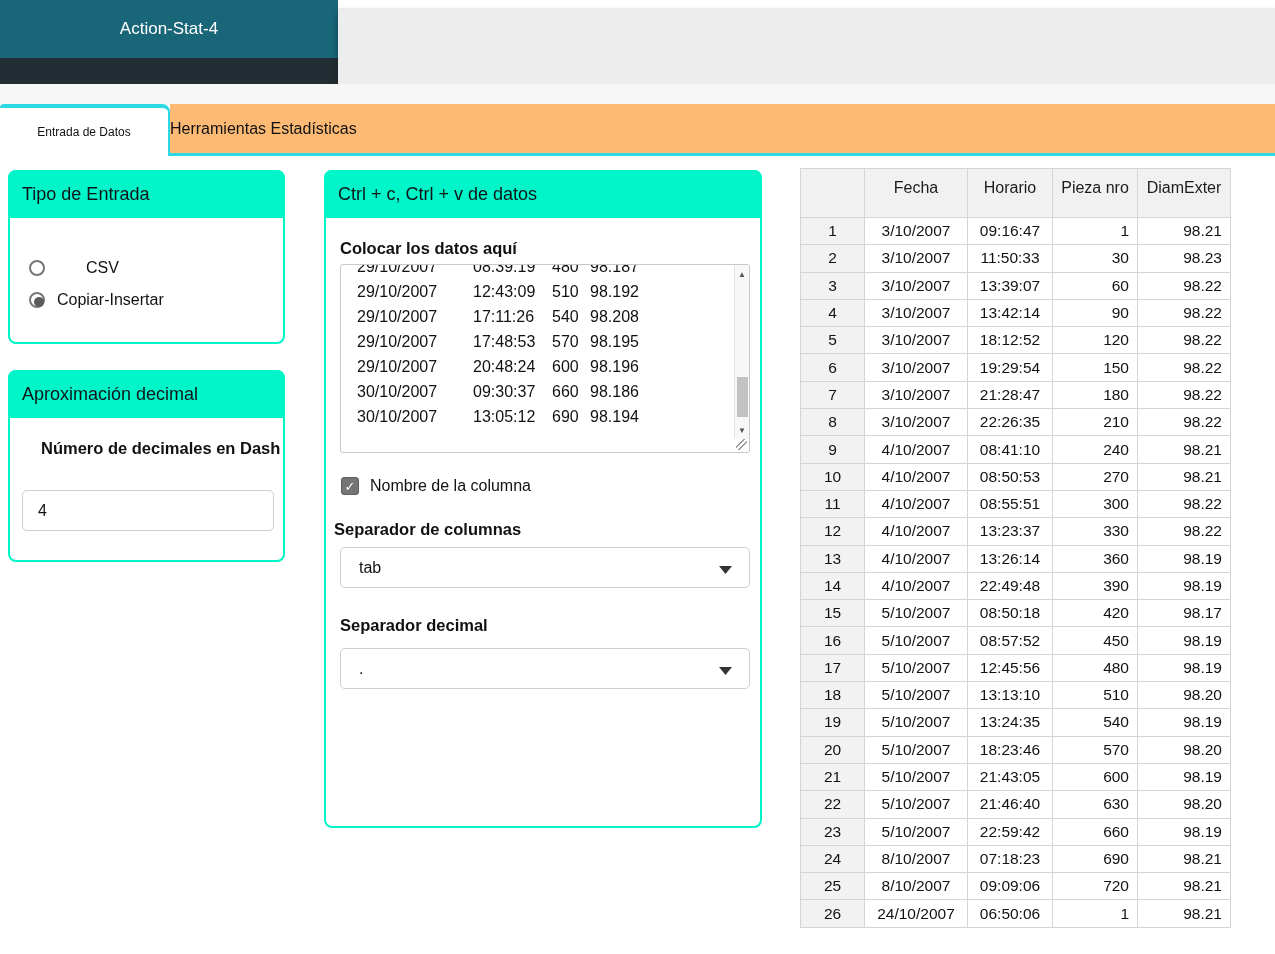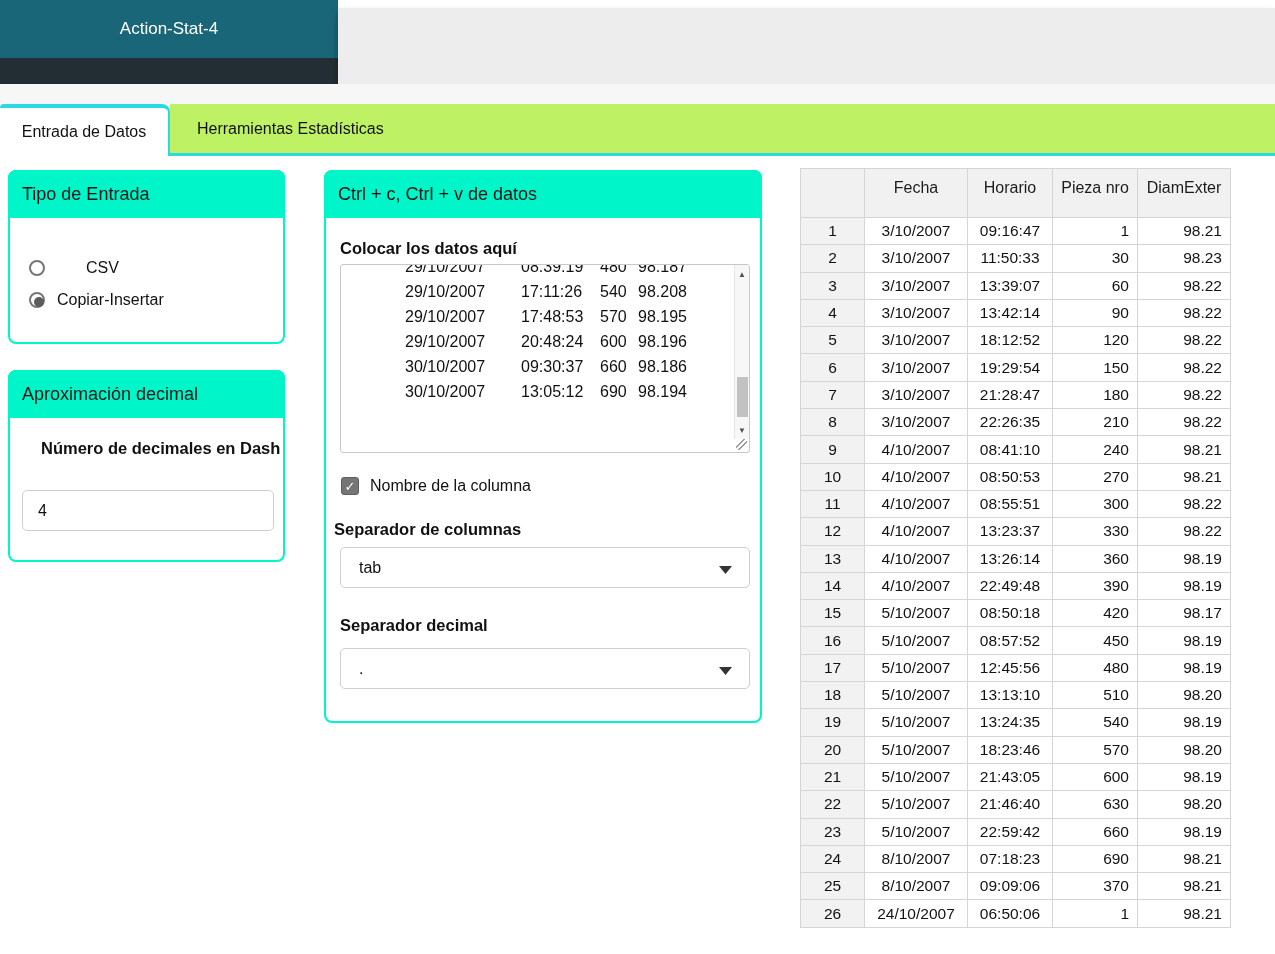--- a/index.html
+++ b/index.html
@@ -15,48 +15,48 @@
   .hdr-dark { position:absolute; left:0; top:58px; width:338px; height:26px;
     background:var(--header-dark,#232e34); }
   .hdr-gray { position:absolute; left:338px; top:8px; width:937px; height:76px;
     background:#ededed; box-shadow:0 5px 7px rgba(0,0,0,0.35); }
   .subhdr { position:absolute; left:0; top:84px; width:1275px; height:20px; background:#f7f7f7; }
   
   .tabbar { position:absolute; left:0; top:104px; width:1275px; height:52px; background:#fff; }
   .tab-active { position:absolute; left:0; top:0; width:170px; height:52px; background:#fff;
     border-top:4px solid var(--tab-accent,#2bd9e2); border-right:2px solid var(--tab-accent,#2bd9e2);
     border-top-right-radius:8px; border-top-left-radius:4px;
-    display:flex; align-items:center; justify-content:center; font-size:16px; cursor:pointer; }
-  .tab-inactive { position:absolute; left:170px; top:0; width:1105px; height:52px; background:#bef264;
+    display:flex; align-items:center; justify-content:center; font-size:12px; cursor:pointer; }
+  .tab-inactive { position:absolute; left:170px; top:0; width:1105px; height:52px; background:#fdba74;
     border-bottom:3px solid var(--tab-accent,#2bd9e2);
-    display:flex; align-items:center; padding-left:27px; font-size:16px; cursor:pointer; }
+    display:flex; align-items:center; font-size:16px; cursor:pointer; }
   
   .card { position:absolute; background:#fff; border:2px solid var(--accent,#00f6c8); border-radius:8px; }
   .card-header { position:absolute; left:-2px; top:-2px; right:-2px; height:48px;
     background:var(--accent,#00f6c8); border-radius:8px 8px 0 0;
     display:flex; align-items:center; padding:0 14px; font-size:18px; color:#0e1519; }
   .card-input-type { left:8px; top:170px; width:277px; height:174px;padding-left:12px; }
   .card-decimal    { left:8px; top:370px; width:277px; height:192px; }
-  .card-paste      { left:324px; top:170px; width:438px; height:553px; }
+  .card-paste      { left:324px; top:170px; width:438px; height:658px; }
   .bold-label { position:absolute; font-size:16.5px; font-weight:bold; color:#111; line-height:25px; }
   
   .radio-row { position:absolute; left:19px; height:20px; display:flex; align-items:center; gap:12px;
     font-size:16px; cursor:pointer; }
   .radio { width:16px; height:16px; border:2px solid #767676; border-radius:50%;
     background:#fff; position:relative; flex:0 0 auto; }
   .radio.checked::after { content:""; position:absolute; left:3px; top:3px; width:10px; height:10px;
     border-radius:50%; background:#5b5b5b; }
   
   .text-input { position:absolute; border:1px solid #cfcfcf; border-radius:5px; background:#fff;
     display:flex; align-items:center; padding-left:15px; font-size:16px; color:#111; }
   
   .fake-ta { position:absolute; left:14px; top:92px; width:410px; height:189px;
     border:1px solid #c8c8c8; border-radius:3px; background:#fff; overflow:hidden; cursor:text; }
   .ta-content { position:absolute; left:16px; top:-11px; right:18px; font-size:16px; line-height:25px;
-    color:#111; white-space:nowrap;margin-left:48px; }
+    color:#111; white-space:nowrap; }
   .ta-line span { display:inline-block; }
   .ta-line .c0 { width:116px; } .ta-line .c1 { width:79px; } .ta-line .c2 { width:38px; }
   .sb { position:absolute; right:0; top:0; width:15px; height:174px; background:#f7f7f7;
     border-left:1px solid #e6e6e6; }
   .sb-arrow { position:absolute; left:0; width:14px; height:14px; display:flex; align-items:center;
     justify-content:center; font-size:8px; color:#4f4f4f; cursor:pointer; }
   .sb-up { top:2px; } .sb-down { bottom:2px; }
   .sb-thumb { position:absolute; left:2px; width:11px; top:112px; height:40px; background:#c2c2c2; cursor:pointer; }
   .grip { position:absolute; right:2px; bottom:2px; width:11px; height:11px; cursor:nwse-resize;
     background:linear-gradient(135deg, transparent 0 5px, #9a9a9a 5px 6.5px, transparent 6.5px 8.5px, #9a9a9a 8.5px 10px, transparent 10px); }
@@ -124,20 +124,21 @@
     </div>
   </div>
 
   <div class="card card-paste">
     <div class="card-header">Ctrl + c, Ctrl + v de datos</div>
     <div class="bold-label" style="left:14px; top:64px;">Colocar los datos aquí</div>
 
     <div class="fake-ta">
       <div class="ta-content">
           <div class="ta-line"><span class="c0">29/10/2007</span><span class="c1">08:39:19</span><span class="c2">480</span><span class="c3">98.187</span></div>
+          <div class="ta-line"><span class="c0">29/10/2007</span><span class="c1">12:43:09</span><span class="c2">510</span><span class="c3">98.192</span></div>
           <div class="ta-line"><span class="c0">29/10/2007</span><span class="c1">17:11:26</span><span class="c2">540</span><span class="c3">98.208</span></div>
           <div class="ta-line"><span class="c0">29/10/2007</span><span class="c1">17:48:53</span><span class="c2">570</span><span class="c3">98.195</span></div>
           <div class="ta-line"><span class="c0">29/10/2007</span><span class="c1">20:48:24</span><span class="c2">600</span><span class="c3">98.196</span></div>
           <div class="ta-line"><span class="c0">30/10/2007</span><span class="c1">09:30:37</span><span class="c2">660</span><span class="c3">98.186</span></div>
           <div class="ta-line"><span class="c0">30/10/2007</span><span class="c1">13:05:12</span><span class="c2">690</span><span class="c3">98.194</span></div>
         </div>
       <div class="sb">
         <div class="sb-arrow sb-up">▲</div>
         <div class="sb-thumb"></div>
         <div class="sb-arrow sb-down">▼</div>
@@ -348,21 +349,21 @@
           <td class="idx">24</td>
           <td class="ctr">8/10/2007</td>
           <td class="ctr">07:18:23</td>
           <td class="num">690</td>
           <td class="num">98.21</td>
         </tr>
         <tr>
           <td class="idx">25</td>
           <td class="ctr">8/10/2007</td>
           <td class="ctr">09:09:06</td>
-          <td class="num">370</td>
+          <td class="num">720</td>
           <td class="num">98.21</td>
         </tr>
         <tr>
           <td class="idx">26</td>
           <td class="ctr">24/10/2007</td>
           <td class="ctr">06:50:06</td>
           <td class="num">1</td>
           <td class="num">98.21</td>
         </tr>
       </tbody>

